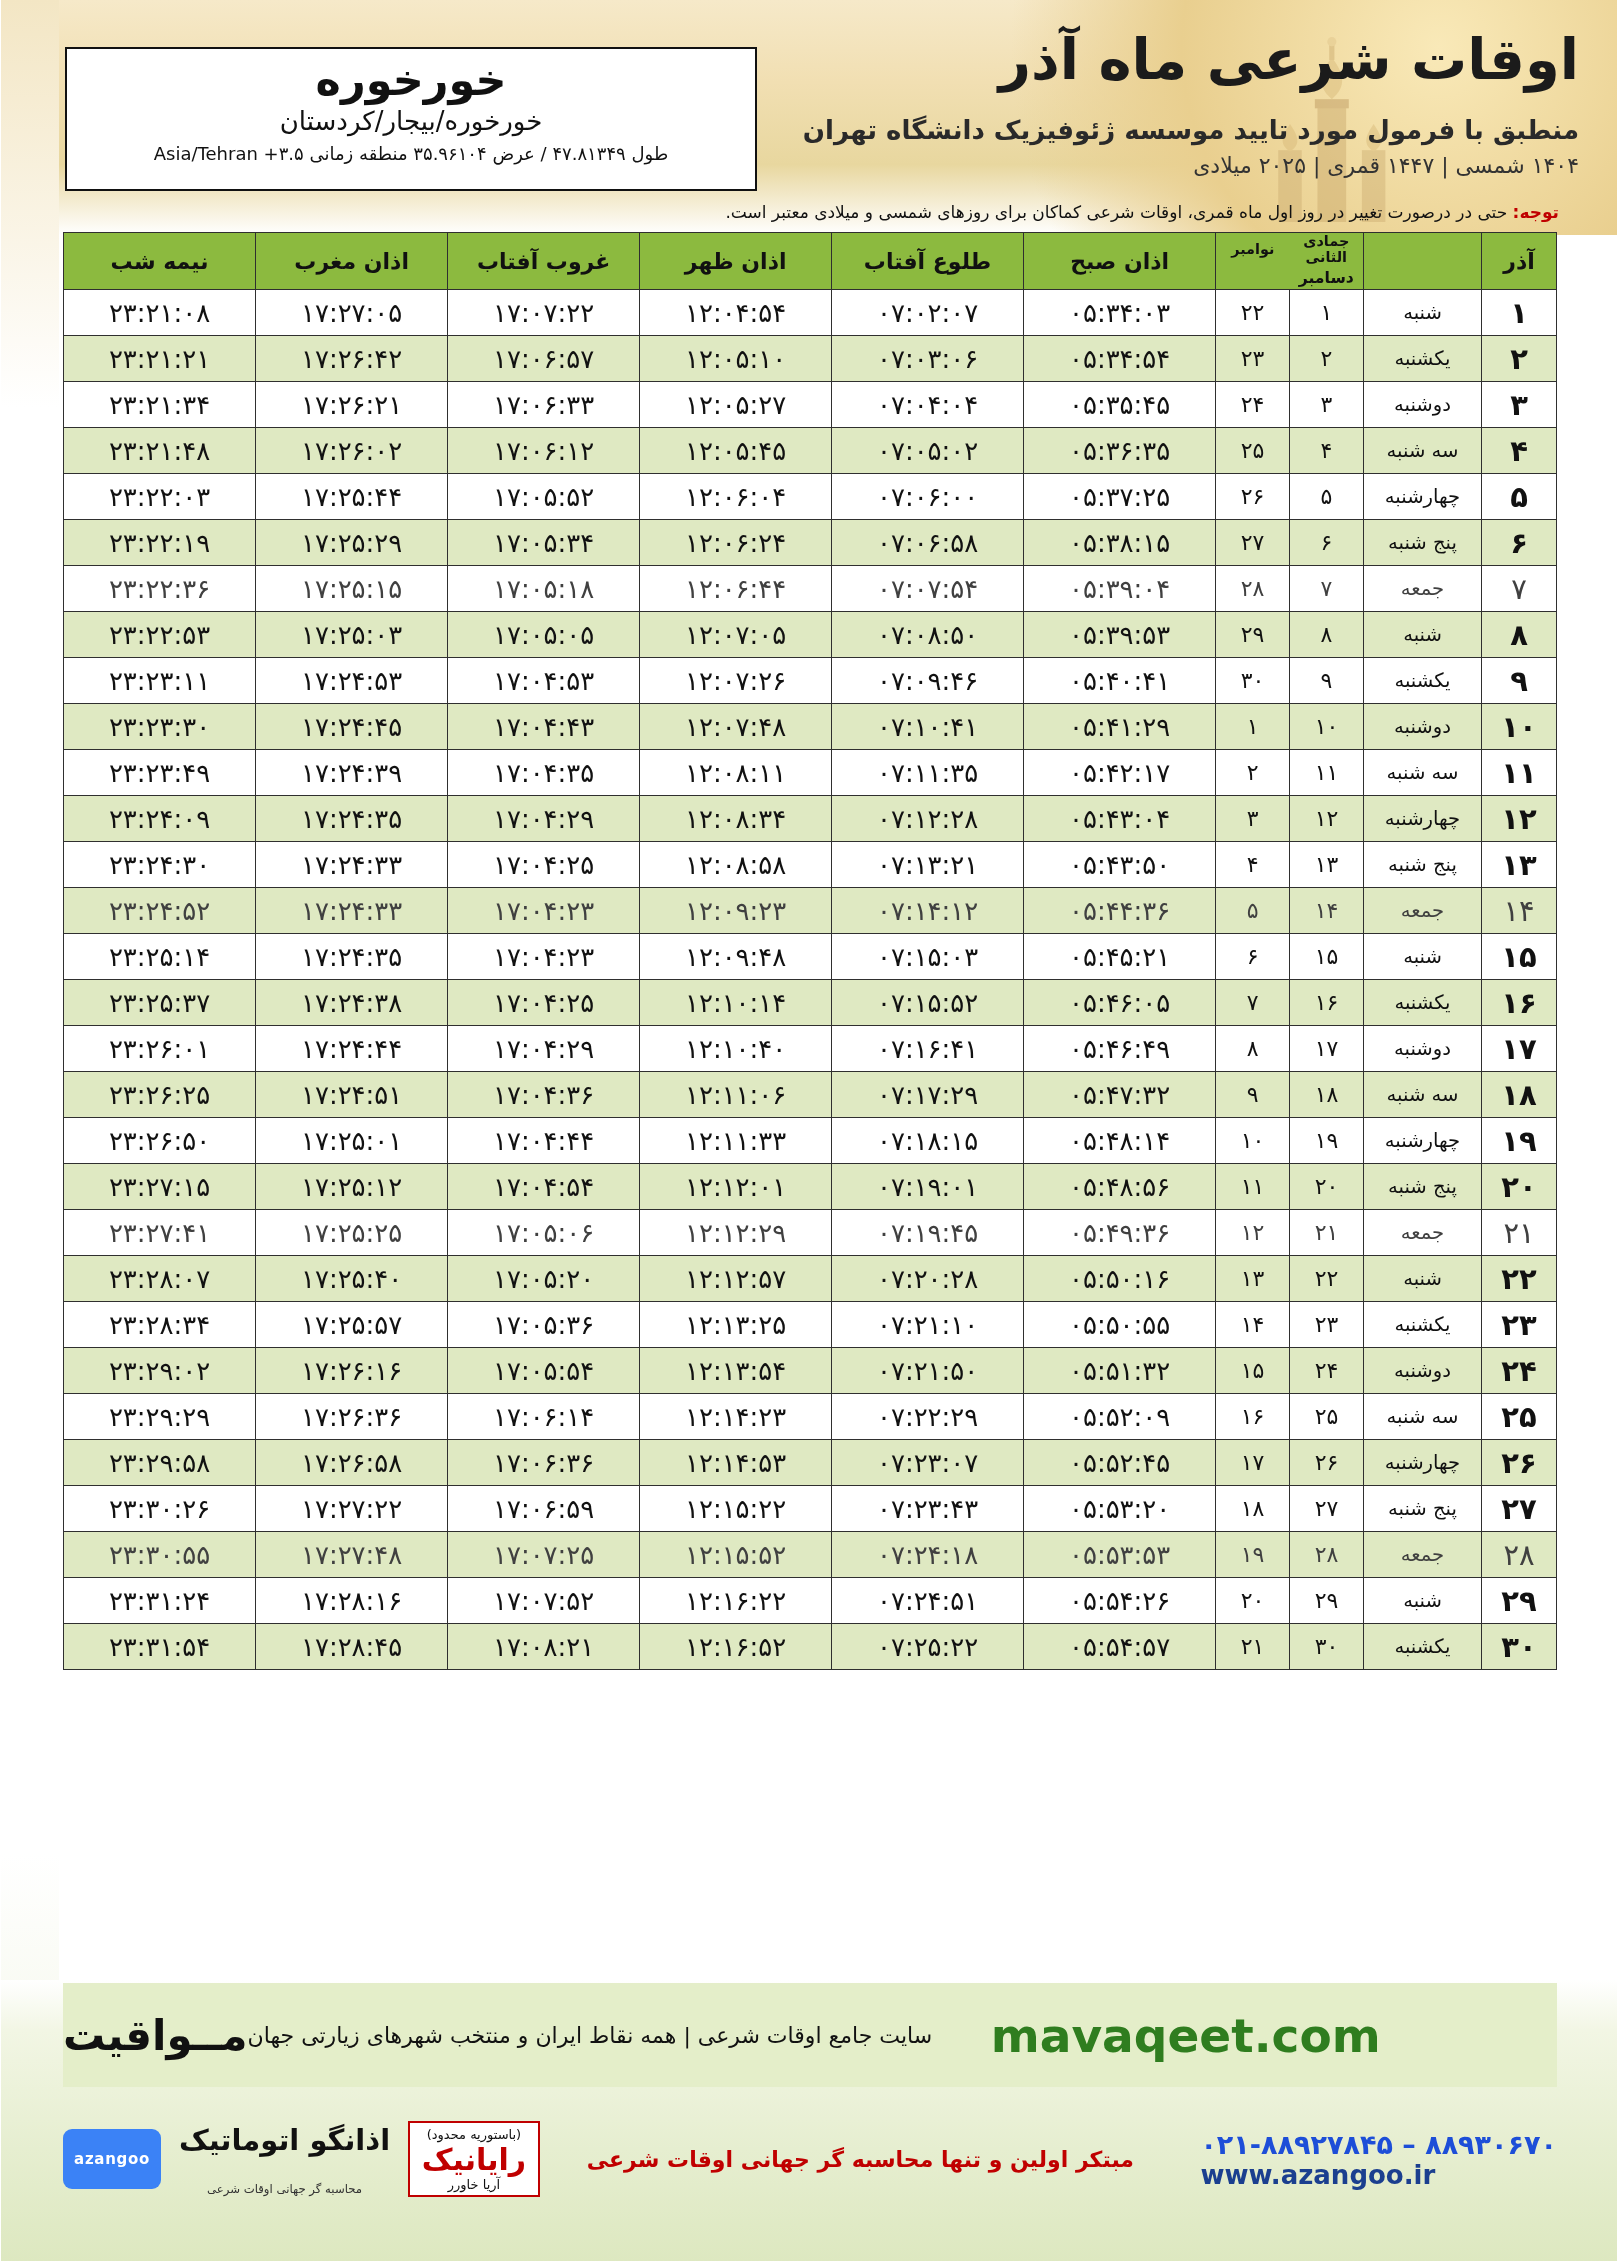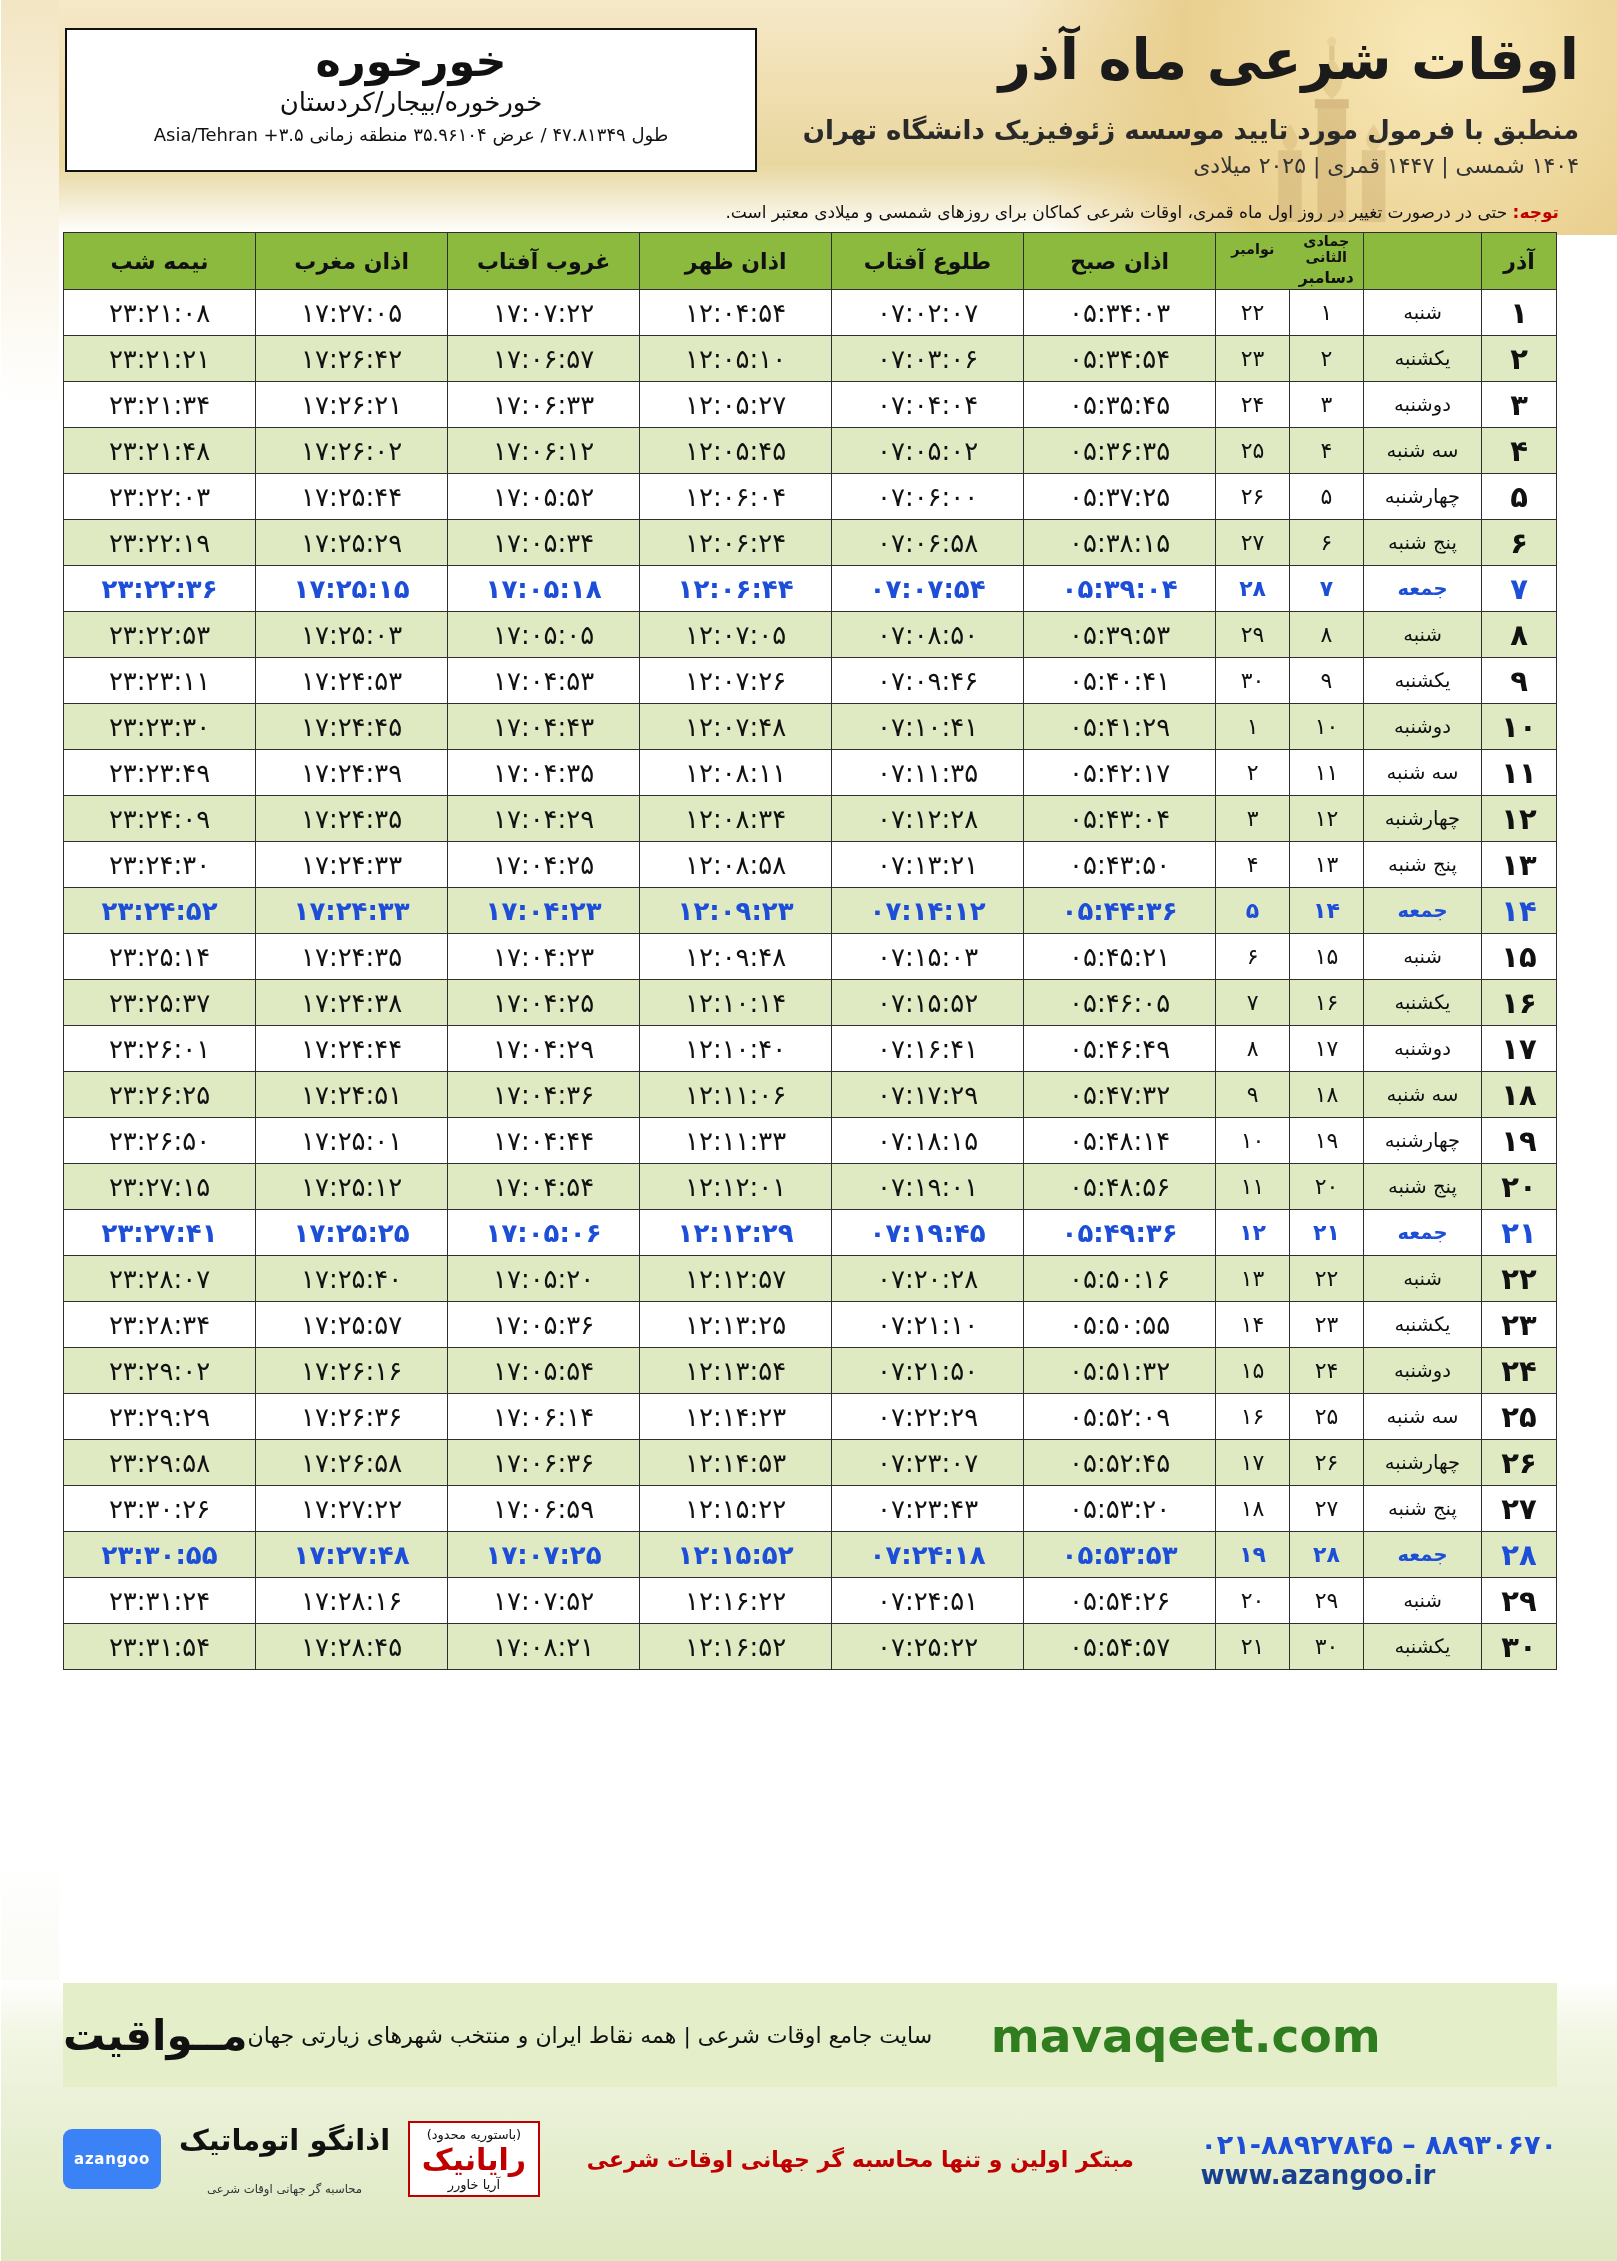--- a/index.html
+++ b/index.html
@@ -46,21 +46,21 @@
   }
   .header .subtitle {
     font-size:26px; color:#2a2a2a; margin-top:27px; font-weight:bold;
   }
   .header .years {
     font-size:22px; color:#333; margin-top:8px;
   }
 
   
   .citybox {
-    position:absolute; top:28px; left:65px; width:692px; height:144px;
+    position:absolute; top:47px; left:65px; width:692px; height:144px;
     border:2px solid #111; background:#ffffff; text-align:center; z-index:6;
     padding-top:6.5px;
   }
   .citybox .city-name { font-size:43px; font-weight:bold; color:#111; line-height:1.15; }
   .citybox .city-sub { font-size:26px; color:#111; margin-top:1.3px; }
   .citybox .city-geo { font-size:18px; color:#111; margin-top:6.5px; }
 
   
   .note {
     position:absolute; top:202px; left:65px; width:1494px; text-align:right;
@@ -91,21 +91,21 @@
   .greg-top span { flex:1; display:flex; align-items:center; justify-content:center; }
   .greg-bot { flex:1; font-size:15.7px; display:flex; }
   .greg-bot span { flex:1; display:flex; align-items:center; justify-content:center; }
 
   tbody td { height:46px; font-size:26px; color:#111; }
   tbody tr.odd td { background:#ffffff; }
   tbody tr.even td { background:#dfe9c2; }
   tbody td.num { font-size:29px; font-weight:bold; }
   tbody td.small { font-size:19.6px; }
   tbody td.sm2 { font-size:22px; }
-  tr.friday td { color:#1d4ed8; font-weight:bold; }
+  tr.friday td { color:#404040; font-weight:normal; }
 
   col.c-day       { width:73px; }
   col.c-weekday   { width:115px; }
   col.c-qamari    { width:72px; }
   col.c-greg      { width:72px; }
   col.c-fajr      { width:187px; }
   col.c-sunrise   { width:187px; }
   col.c-dhuhr     { width:187px; }
   col.c-sunset    { width:187px; }
   col.c-maghrib   { width:187px; }

